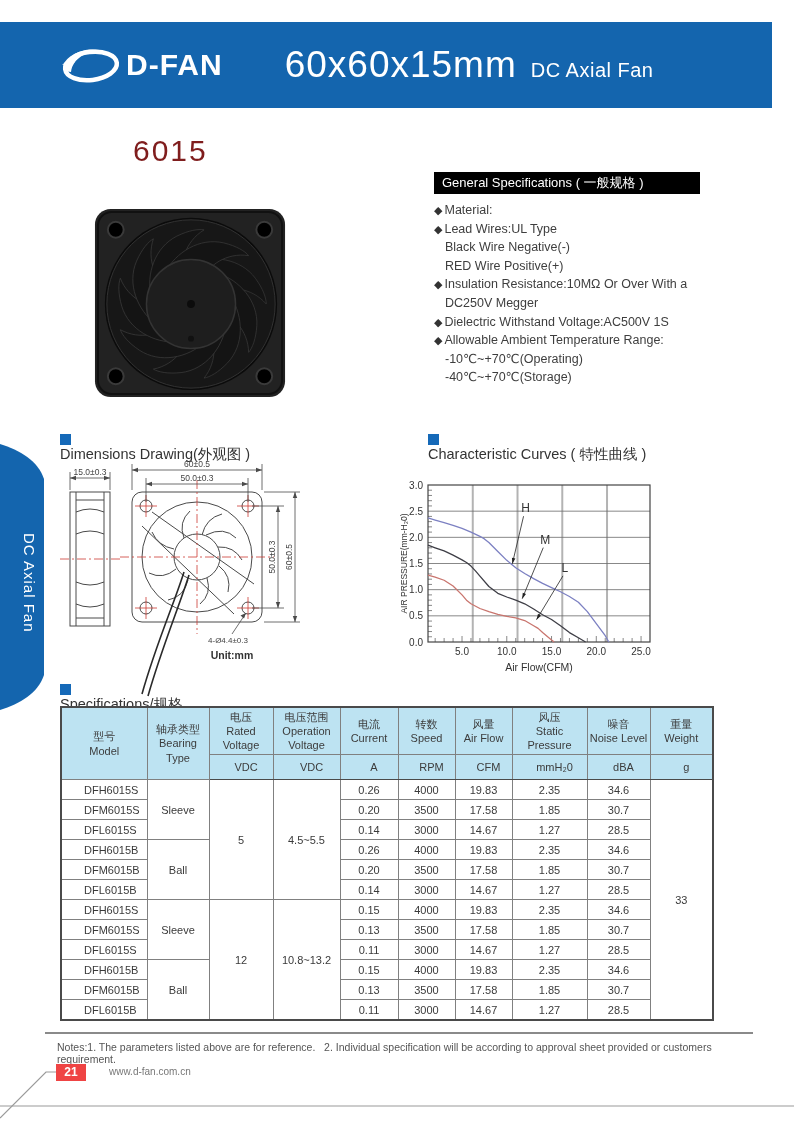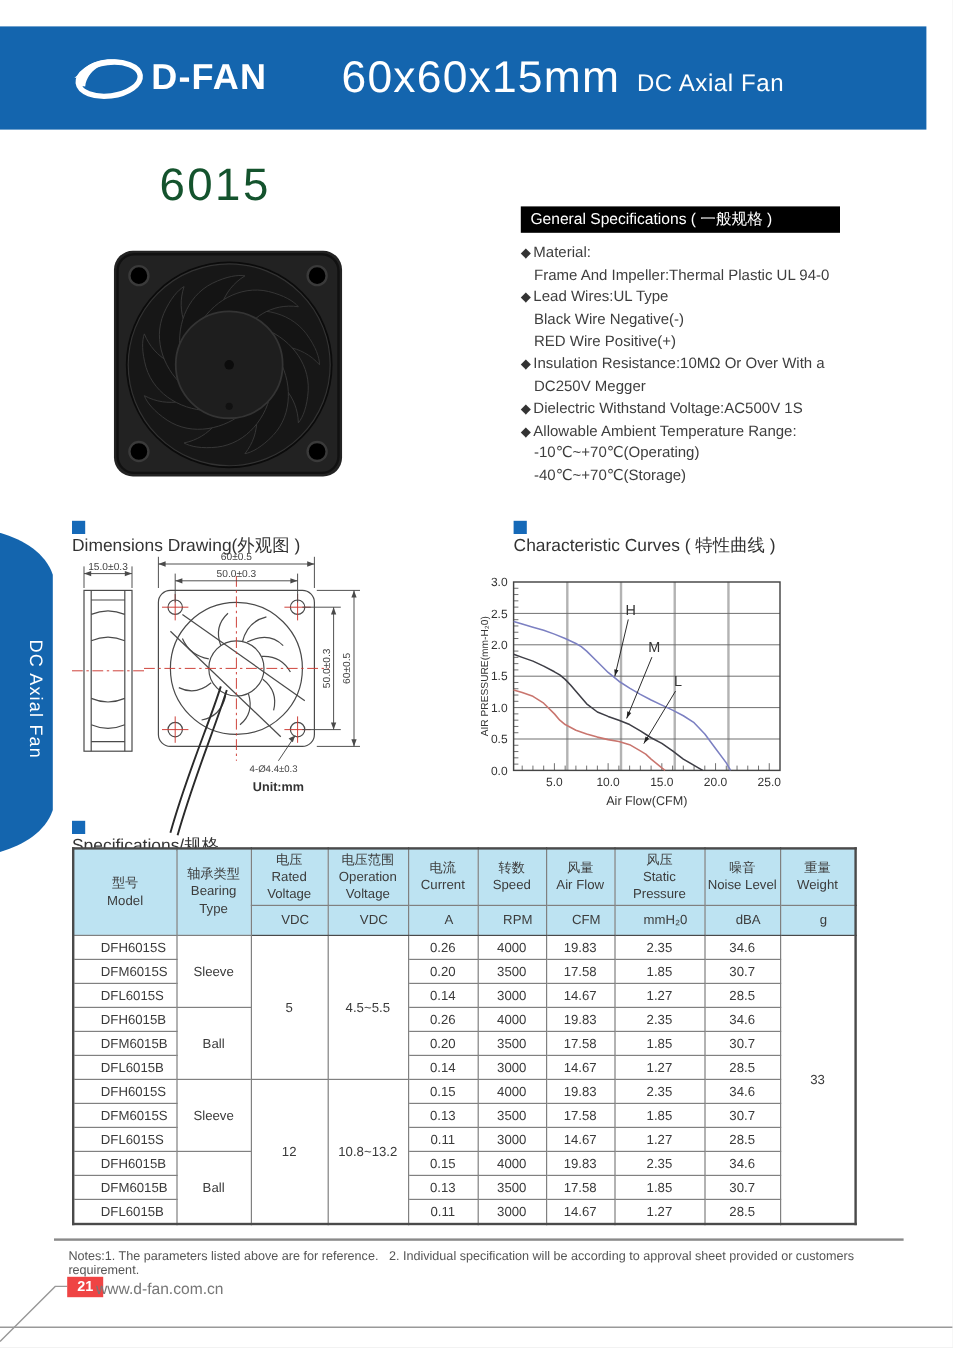--- a/index.html
+++ b/index.html
@@ -12,40 +12,40 @@
   #logo-wrap{margin-left:60px;display:flex;align-items:center;}
   #brand-text{color:#fff;font-size:30px;font-weight:bold;letter-spacing:1px;margin-left:4px;}
   #size-title{color:#fff;font-size:37px;margin-left:62px;letter-spacing:1px;}
   #product-title{color:#fff;font-size:20px;margin-left:14px;margin-top:10px;letter-spacing:.5px;}
 
   
   #side-tab-text{left:10px;top:475px;height:215px;width:28px;color:#fff;font-size:15px;
     writing-mode:vertical-rl;text-align:center;letter-spacing:1px;}
 
   
-  #model-number{left:133px;top:134px;font-size:38px;color:#14532d;letter-spacing:2px;}
+  #model-number{left:133px;top:134px;font-size:30px;color:#7f1d1d;letter-spacing:2px;}
 
   
   #gs-titlebar{left:434px;top:172px;width:266px;height:22px;background:#000000;color:#fff;
     font-size:13px;line-height:22px;padding-left:8px;box-sizing:border-box;}
   #gs-lines{left:434px;top:201px;width:300px;font-size:12.5px;color:#3e3e3e;}
   .gs-line{height:18.6px;line-height:18.6px;white-space:nowrap;}
   .gs-line .diamond{font-size:11px;margin-right:2px;color:#333;}
   .gs-line.cont{padding-left:11px;}
 
   
   .section-title{display:flex;font-size:14.5px;color:#333;flex-direction:column;}
   .section-title .sq{width:11px;height:11px;background:#1569b8;margin-right:7px;flex:0 0 auto;}
 
   
   #notes-line{left:45px;top:1032px;width:708px;height:2px;background:#8a8a8a;}
   #notes-text{left:57px;top:1041px;width:710px;font-size:10.5px;color:#555;white-space:pre-wrap;}
   #page-num-box{left:56px;top:1064px;width:30px;height:17px;background:#ef4444;color:#fff;
     font-size:12px;font-weight:bold;text-align:center;line-height:17px;}
-  #site-text{left:80px;top:1066px;font-size:13px;color:#777;}
+  #site-text{left:109px;top:1066px;font-size:10px;color:#777;}
 
   
   #spec-table-wrap{left:60px;top:706px;width:652px;}
   table{border-collapse:collapse;width:652px;table-layout:fixed;}
   th,td{border:1px solid #808080;font-size:11px;color:#3a3a3a;text-align:center;padding:0 2px;}
   thead th{background:#bde3f2;font-weight:normal;color:#3c3c3c;line-height:1.3;}
   thead tr.names th{height:46px;}
   thead tr.units th{height:24px;}
   thead tr.units th{border-bottom:1.5px solid #4a4a4a;padding-left:12px;}
   tbody td{height:19px;}
@@ -104,21 +104,20 @@
     <circle cx="100" cy="138" r="3" fill="#111111"></circle>
     <circle cx="24" cy="28" r="8" fill="#000000" stroke="#3a3a3a" stroke-width="2"></circle>
     <circle cx="174" cy="28" r="8" fill="#000000" stroke="#3a3a3a" stroke-width="2"></circle>
     <circle cx="24" cy="176" r="8" fill="#000000" stroke="#3a3a3a" stroke-width="2"></circle>
     <circle cx="174" cy="176" r="8" fill="#000000" stroke="#3a3a3a" stroke-width="2"></circle>
   </svg>
 
   <div class="abs" id="gs-titlebar">General Specifications ( 一般规格 )</div>
   <div class="abs" id="gs-lines">
       <div class="gs-line"><span class="diamond">◆</span>Material:</div>
-      <div class="gs-line cont">Frame And Impeller:Thermal Plastic UL 94-0</div>
       <div class="gs-line"><span class="diamond">◆</span>Lead Wires:UL Type</div>
       <div class="gs-line cont">Black Wire Negative(-)</div>
       <div class="gs-line cont">RED Wire Positive(+)</div>
       <div class="gs-line"><span class="diamond">◆</span>Insulation Resistance:10MΩ Or Over With a</div>
       <div class="gs-line cont">DC250V Megger</div>
       <div class="gs-line"><span class="diamond">◆</span>Dielectric Withstand Voltage:AC500V 1S</div>
       <div class="gs-line"><span class="diamond">◆</span>Allowable Ambient Temperature Range:</div>
       <div class="gs-line cont">-10℃~+70℃(Operating)</div>
       <div class="gs-line cont">-40℃~+70℃(Storage)</div>
     </div>

